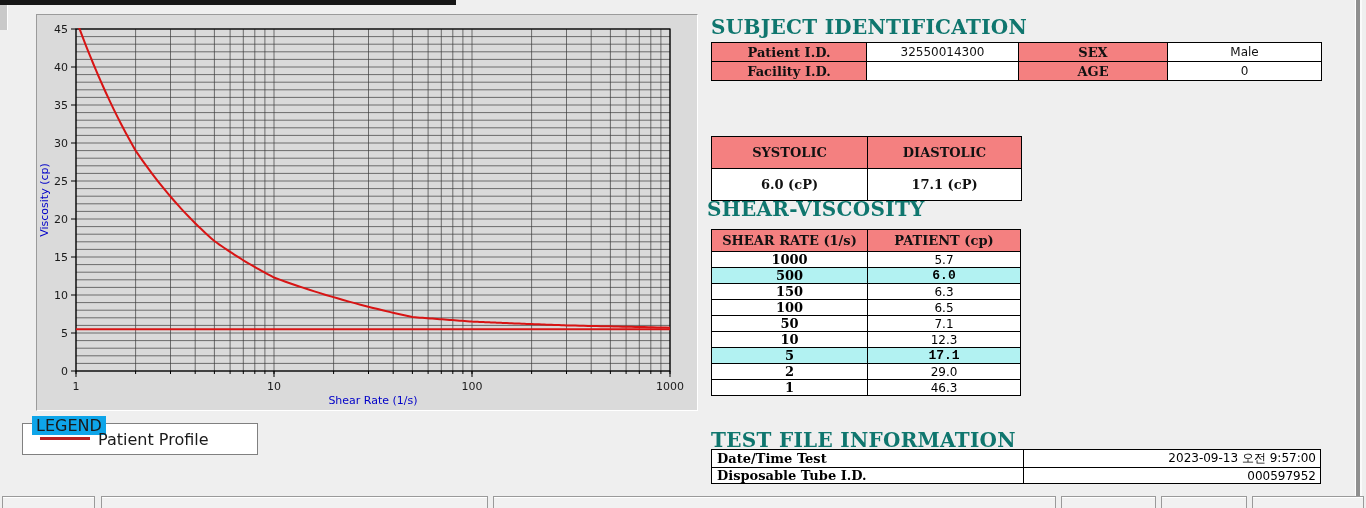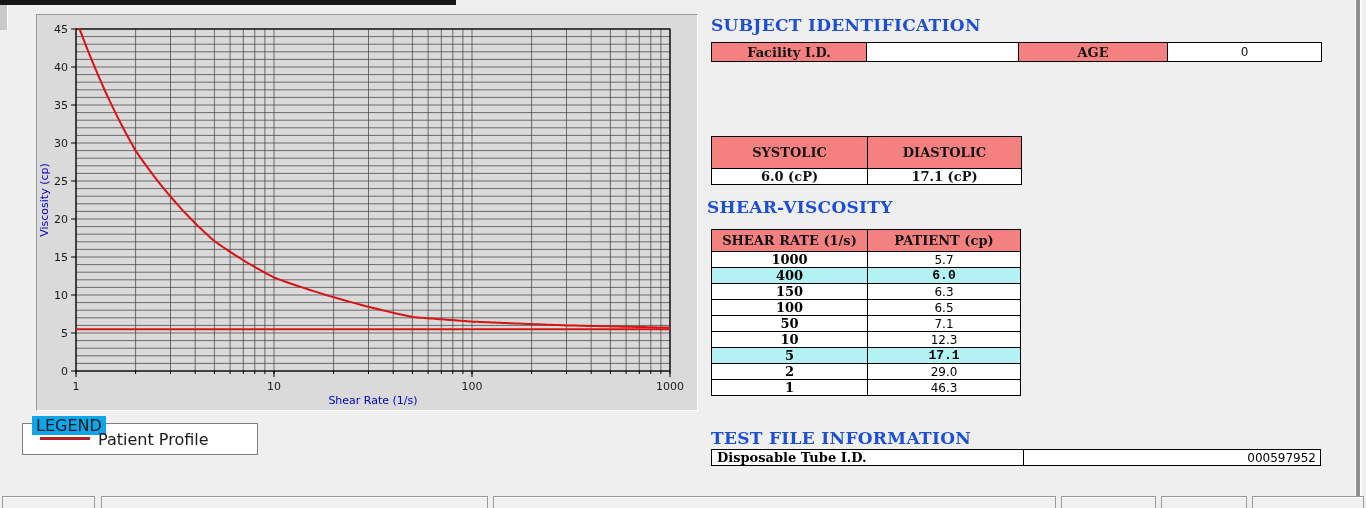--- a/index.html
+++ b/index.html
@@ -22,31 +22,31 @@
   #plot text{font-family:var(--sans);font-size:11px;fill:#1a1a1a;}
   #plot .axlabel{fill:#0000c8;}
 
   
   #legend-box{left:22px;top:423px;width:234px;height:30px;background:#ffffff;border:1px solid #808080;}
   #legend-title{left:32px;top:416px;background:#0ea5e9;padding:0 4px;font-size:16px;color:#1a1a1a;}
   #legend-line{left:40px;top:437px;width:50px;height:3px;background:#b52020;}
   #legend-label{left:98px;top:430px;font-size:16px;color:#1a1a1a;}
 
   
-  .sec-title{font-family:var(--serif);font-weight:bold;font-size:17px;color:#1d4ed8;letter-spacing:.3px;white-space:nowrap;}
+  .sec-title{font-family:var(--serif);font-weight:bold;font-size:20px;color:#0f766e;letter-spacing:.3px;white-space:nowrap;}
 
   
   table{border-collapse:collapse;table-layout:fixed;}
   td{border:1px solid #000;overflow:hidden;white-space:nowrap;padding:0 3px;box-sizing:border-box;}
   .ph{background:#f48080;font-family:var(--serif);font-weight:bold;font-size:13px;text-align:center;color:#111;}
   .val{background:#fff;font-size:12px;text-align:center;color:#111;}
   .bval{background:#fff;font-family:var(--serif);font-weight:bold;font-size:13px;text-align:center;color:#111;}
   #subject-table td{height:19px;}
   #blood-table .ph{height:32px;}
-  #blood-table .bval{height:16px;}
+  #blood-table .bval{height:32px;}
   #shear-table .ph{height:22px;}
   #shear-table td{height:16px;}
   #shear-table .rate{background:#fff;font-family:var(--serif);font-weight:bold;font-size:13px;text-align:center;}
   #shear-table .pv{background:#fff;font-size:12px;text-align:center;}
   #shear-table tr.hl td{background:#b2f2f2;}
   #shear-table tr.hl .pv{font-family:Liberation Mono, monospace;font-weight:bold;font-size:13px;}
   #testfile-table td{height:16px;}
   #testfile-table .lbl{background:#fff;font-family:var(--serif);font-weight:bold;font-size:13px;text-align:left;padding-left:5px;}
   #testfile-table .rval{background:#fff;font-size:12px;text-align:right;padding-right:4px;}
 
@@ -214,20 +214,26 @@
 
   <div class="abs sec-title" style="left:711px;top:15px;">SUBJECT IDENTIFICATION</div>
   <table class="abs" id="subject-table" style="left:711px;top:42px;width:610px;">
     <colgroup>
         <col style="width:155px">
         <col style="width:152px">
         <col style="width:149px">
         <col style="width:154px">
       </colgroup>
     <tbody>
+        <tr>
+      <td class="ph">Patient I.D.</td>
+      <td class="val">32550014300</td>
+      <td class="ph">SEX</td>
+      <td class="val">Male</td>
+    </tr>
     <tr>
       <td class="ph">Facility I.D.</td>
       <td class="val"></td>
       <td class="ph">AGE</td>
       <td class="val">0</td>
     </tr>
   </tbody>
     </table>
 
   <table class="abs" id="blood-table" style="left:711px;top:136px;width:310px;">
@@ -256,21 +262,21 @@
     <tbody>
         <tr>
       <td class="ph">SHEAR RATE (1/s)</td>
       <td class="ph">PATIENT (cp)</td>
     </tr>
     <tr class="shear-row">
           <td class="rate">1000</td>
           <td class="pv">5.7</td>
         </tr>
     <tr class="shear-row hl">
-          <td class="rate">400</td>
+          <td class="rate">500</td>
           <td class="pv">6.0</td>
         </tr>
     <tr class="shear-row">
           <td class="rate">150</td>
           <td class="pv">6.3</td>
         </tr>
     <tr class="shear-row">
           <td class="rate">100</td>
           <td class="pv">6.5</td>
         </tr>
@@ -297,20 +303,24 @@
   </tbody>
     </table>
 
   <div class="abs sec-title" style="left:711px;top:428px;">TEST FILE INFORMATION</div>
   <table class="abs" id="testfile-table" style="left:711px;top:449px;width:609px;">
     <colgroup>
         <col style="width:312px">
         <col style="width:297px">
       </colgroup>
     <tbody>
+        <tr>
+      <td class="lbl">Date/Time Test</td>
+      <td class="rval">2023-09-13   오전 9:57:00</td>
+    </tr>
     <tr>
       <td class="lbl">Disposable Tube I.D.</td>
       <td class="rval">000597952</td>
     </tr>
   </tbody>
     </table>
 
   <div class="abs status-seg" style="left:2px;width:93px;"></div>
   <div class="abs status-seg" style="left:101px;width:387px;"></div>
   <div class="abs status-seg" style="left:493px;width:563px;"></div>

